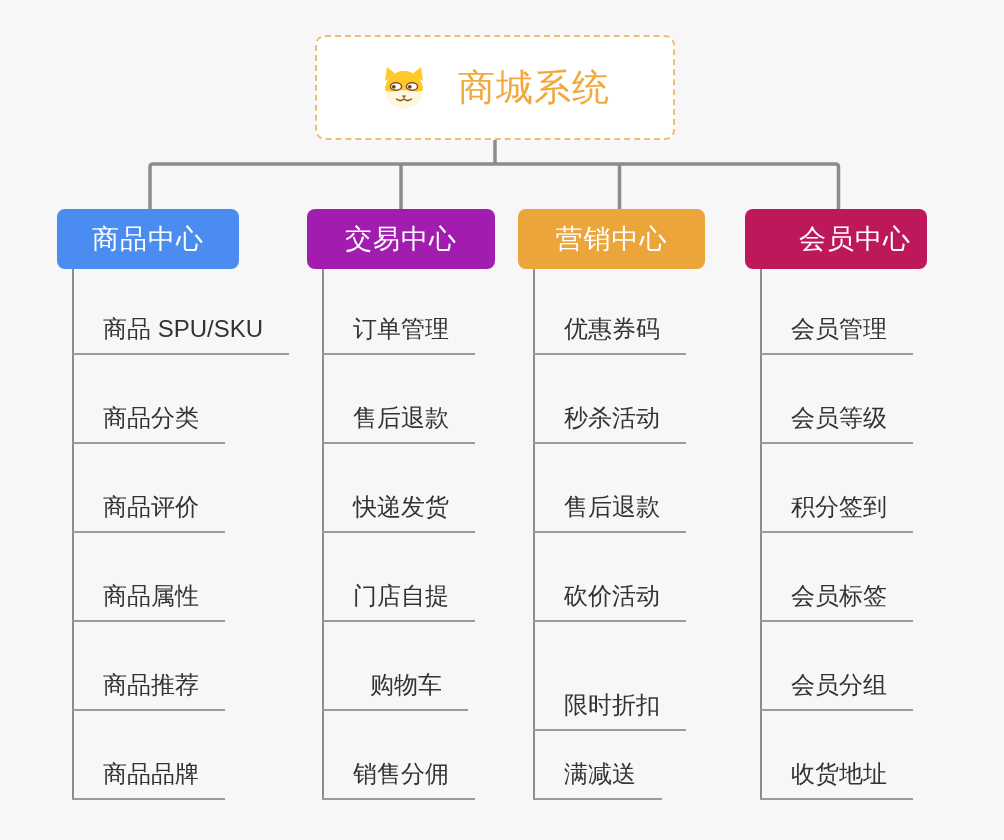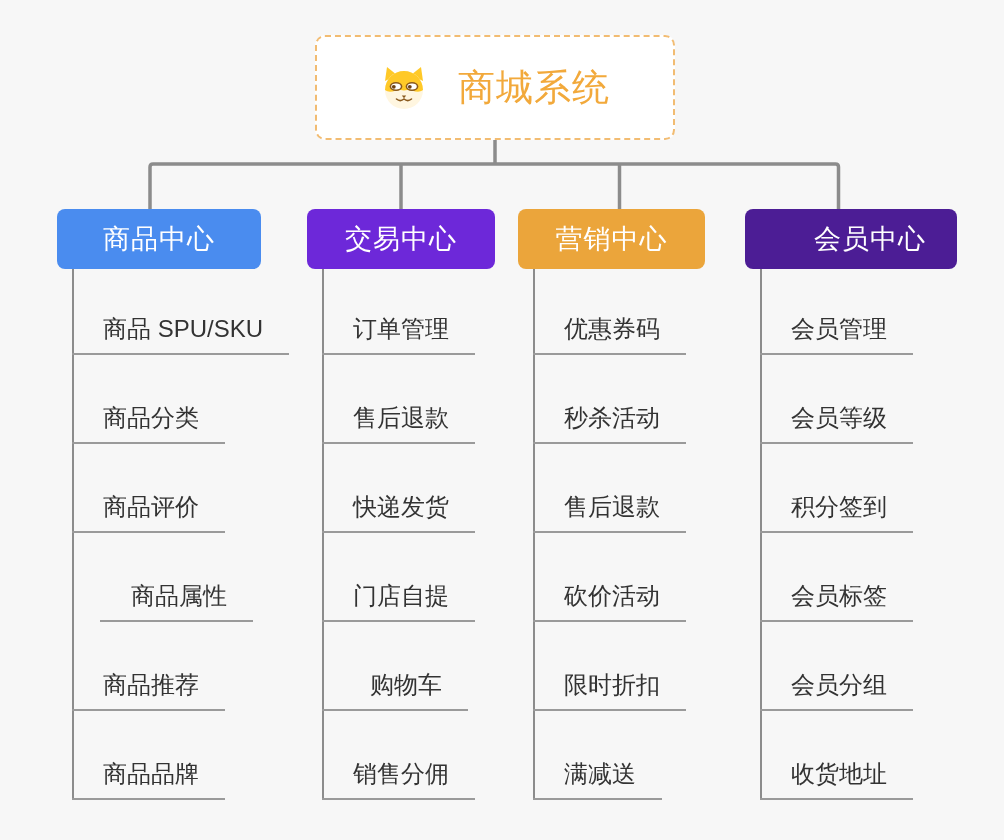--- a/index.html
+++ b/index.html
@@ -122,54 +122,54 @@
         <circle cx="13.8" cy="20.8" r="1.9" fill="#6e4212"></circle>
         <circle cx="29.8" cy="20.8" r="1.9" fill="#6e4212"></circle>
         <path d="M21.8,29.5 h4.4 l-2.2,2.8 z" fill="#8a5a1e"></path>
         <path d="M16.5,33 q3.7,3.2 7.5,0 q3.7,3.2 7.5,0" stroke="#8a5a1e" stroke-width="1.6" fill="none" stroke-linecap="round"></path>
       </svg>
     </span>
     <span class="root-title" style="color: rgb(242, 169, 59);">商城系统</span>
   </div>
 
   <div class="branch b0">
-    <div class="bhead" style="width: 204px; background-color: rgb(74, 140, 239);">商品中心</div>
+    <div class="bhead" style="width: 182px; background-color: rgb(74, 140, 239);">商品中心</div>
     <div class="spine" style="background-color: rgb(140, 140, 140);"></div>
     <div class="item i1" style="border-bottom-color: rgb(154, 154, 154);">商品 SPU/SKU</div>
     <div class="item i2" style="border-bottom-color: rgb(154, 154, 154);">商品分类</div>
     <div class="item i3" style="border-bottom-color: rgb(154, 154, 154);">商品评价</div>
-    <div class="item i4" style="border-bottom-color: rgb(154, 154, 154); margin-left: 28px;">商品属性</div>
+    <div class="item i4" style="border-bottom-color: rgb(154, 154, 154);">商品属性</div>
     <div class="item i5" style="border-bottom-color: rgb(154, 154, 154);">商品推荐</div>
     <div class="item i6" style="border-bottom-color: rgb(154, 154, 154);">商品品牌</div>
   </div>
 
   <div class="branch b1">
-    <div class="bhead" style="width: 188px; background-color: #6d28d9;">交易中心</div>
+    <div class="bhead" style="width: 188px; background-color: #a21caf;">交易中心</div>
     <div class="spine" style="background-color: rgb(140, 140, 140);"></div>
     <div class="item i1" style="border-bottom-color: rgb(154, 154, 154);">订单管理</div>
     <div class="item i2" style="border-bottom-color: rgb(154, 154, 154);">售后退款</div>
     <div class="item i3" style="border-bottom-color: rgb(154, 154, 154);">快递发货</div>
     <div class="item i4" style="border-bottom-color: rgb(154, 154, 154);">门店自提</div>
     <div class="item i5" style="border-bottom-color: rgb(154, 154, 154); padding-left: 48px;">购物车</div>
     <div class="item i6" style="border-bottom-color: rgb(154, 154, 154);">销售分佣</div>
   </div>
 
   <div class="branch b2">
     <div class="bhead" style="width: 187px; background-color: rgb(235, 165, 59);">营销中心</div>
     <div class="spine" style="background-color: rgb(140, 140, 140);"></div>
     <div class="item i1" style="border-bottom-color: rgb(154, 154, 154);">优惠券码</div>
     <div class="item i2" style="border-bottom-color: rgb(154, 154, 154);">秒杀活动</div>
     <div class="item i3" style="border-bottom-color: rgb(154, 154, 154);">售后退款</div>
     <div class="item i4" style="border-bottom-color: rgb(154, 154, 154);">砍价活动</div>
-    <div class="item i5" style="border-bottom-color: rgb(154, 154, 154);">限时折扣</div>
+    <div class="item i5" style="border-bottom-color: rgb(154, 154, 154); margin-top: 20px;">限时折扣</div>
     <div class="item i6" style="border-bottom-color: rgb(154, 154, 154);">满减送</div>
   </div>
 
   <div class="branch b3">
-    <div class="bhead" style="width: 212px; background-color: #4c1d95; padding-left: 38px;">会员中心</div>
+    <div class="bhead" style="width: 182px; background-color: #be185d; padding-left: 38px;">会员中心</div>
     <div class="spine" style="background-color: rgb(140, 140, 140);"></div>
     <div class="item i1" style="border-bottom-color: rgb(154, 154, 154);">会员管理</div>
     <div class="item i2" style="border-bottom-color: rgb(154, 154, 154);">会员等级</div>
     <div class="item i3" style="border-bottom-color: rgb(154, 154, 154);">积分签到</div>
     <div class="item i4" style="border-bottom-color: rgb(154, 154, 154);">会员标签</div>
     <div class="item i5" style="border-bottom-color: rgb(154, 154, 154);">会员分组</div>
     <div class="item i6" style="border-bottom-color: rgb(154, 154, 154);">收货地址</div>
   </div>
 
 </div>

